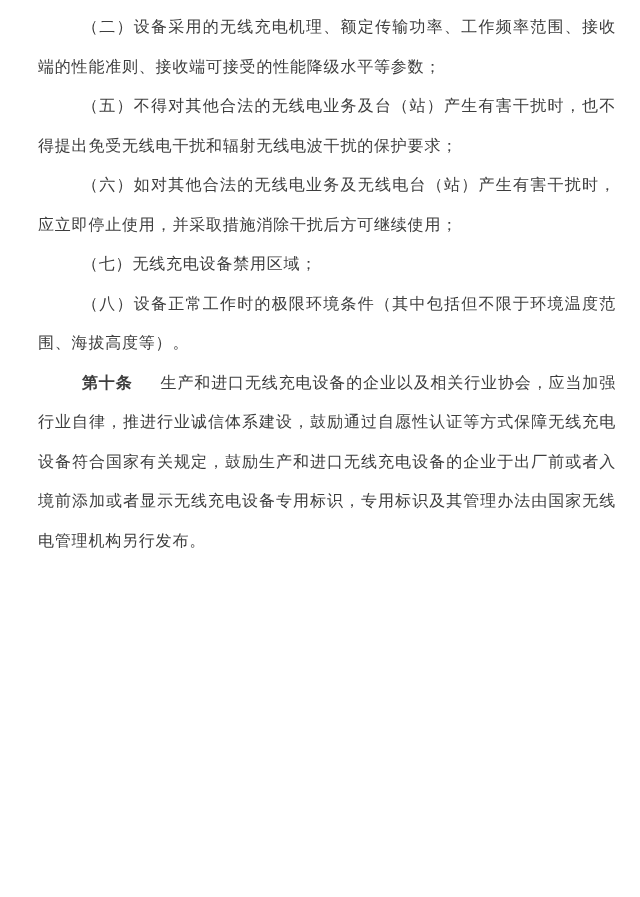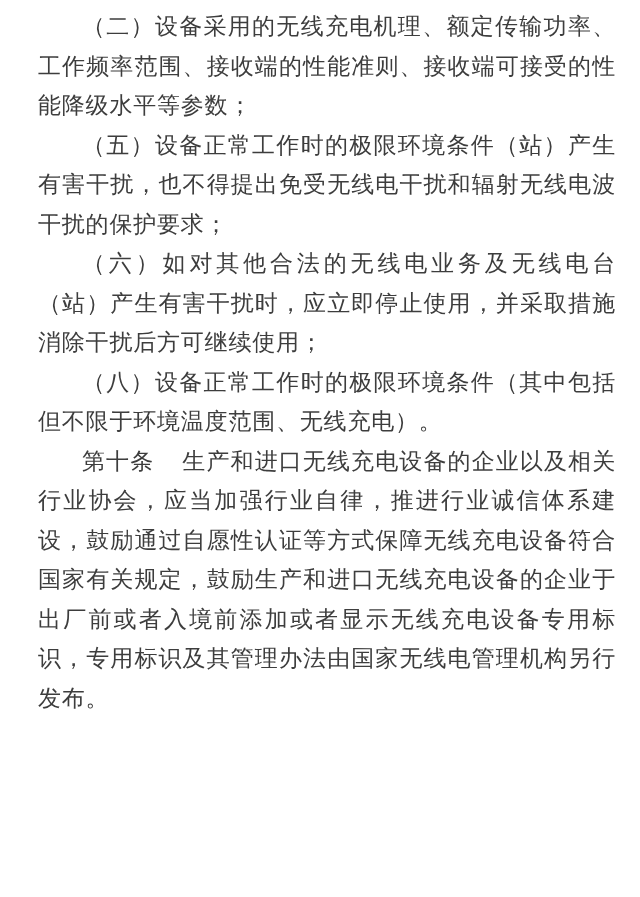--- a/index.html
+++ b/index.html
@@ -12,41 +12,42 @@
     background: #ffffff;
     overflow: hidden;
   }
   .page {
     box-sizing: border-box;
     width: 640px;
     height: 897px;
     padding: 7px 24px 0 38px;
     background: #ffffff;
     font-family: "Liberation Serif", "DejaVu Serif", serif;
-    font-size: 23px;
+    font-size: 16px;
     line-height: 39.5px;
     color: #3d3d3d;
     text-align: justify;
     text-justify: inter-character;
     letter-spacing: 0.8px;
   }
   .para {
     margin: 0;
     padding: 0;
     text-indent: 44px;
   }
   .lead {
-    font-weight: normal;
+    font-weight: bold;
     margin-right: 28px;
   }
 </style>
 </head>
 <body>
 
 <div class="page">
   <p class="para">（二）设备采用的无线充电机理、额定传输功率、工作频率范围、接收端的性能准则、接收端可接受的性能降级水平等参数；</p>
-  <p class="para">（五）设备正常工作时的极限环境条件（站）产生有害干扰，也不得提出免受无线电干扰和辐射无线电波干扰的保护要求；</p>
+  <p class="para">（五）不得对其他合法的无线电业务及台（站）产生有害干扰时，也不得提出免受无线电干扰和辐射无线电波干扰的保护要求；</p>
   <p class="para">（六）如对其他合法的无线电业务及无线电台（站）产生有害干扰时，应立即停止使用，并采取措施消除干扰后方可继续使用；</p>
-  <p class="para">（八）设备正常工作时的极限环境条件（其中包括但不限于环境温度范围、无线充电）。</p>
+  <p class="para">（七）无线充电设备禁用区域；</p>
+  <p class="para">（八）设备正常工作时的极限环境条件（其中包括但不限于环境温度范围、海拔高度等）。</p>
   <p class="para">
     <b class="lead">第十条</b><span>生产和进口无线充电设备的企业以及相关行业协会，应当加强行业自律，推进行业诚信体系建设，鼓励通过自愿性认证等方式保障无线充电设备符合国家有关规定，鼓励生产和进口无线充电设备的企业于出厂前或者入境前添加或者显示无线充电设备专用标识，专用标识及其管理办法由国家无线电管理机构另行发布。</span>
   </p>
 </div>
 
 </body></html>

